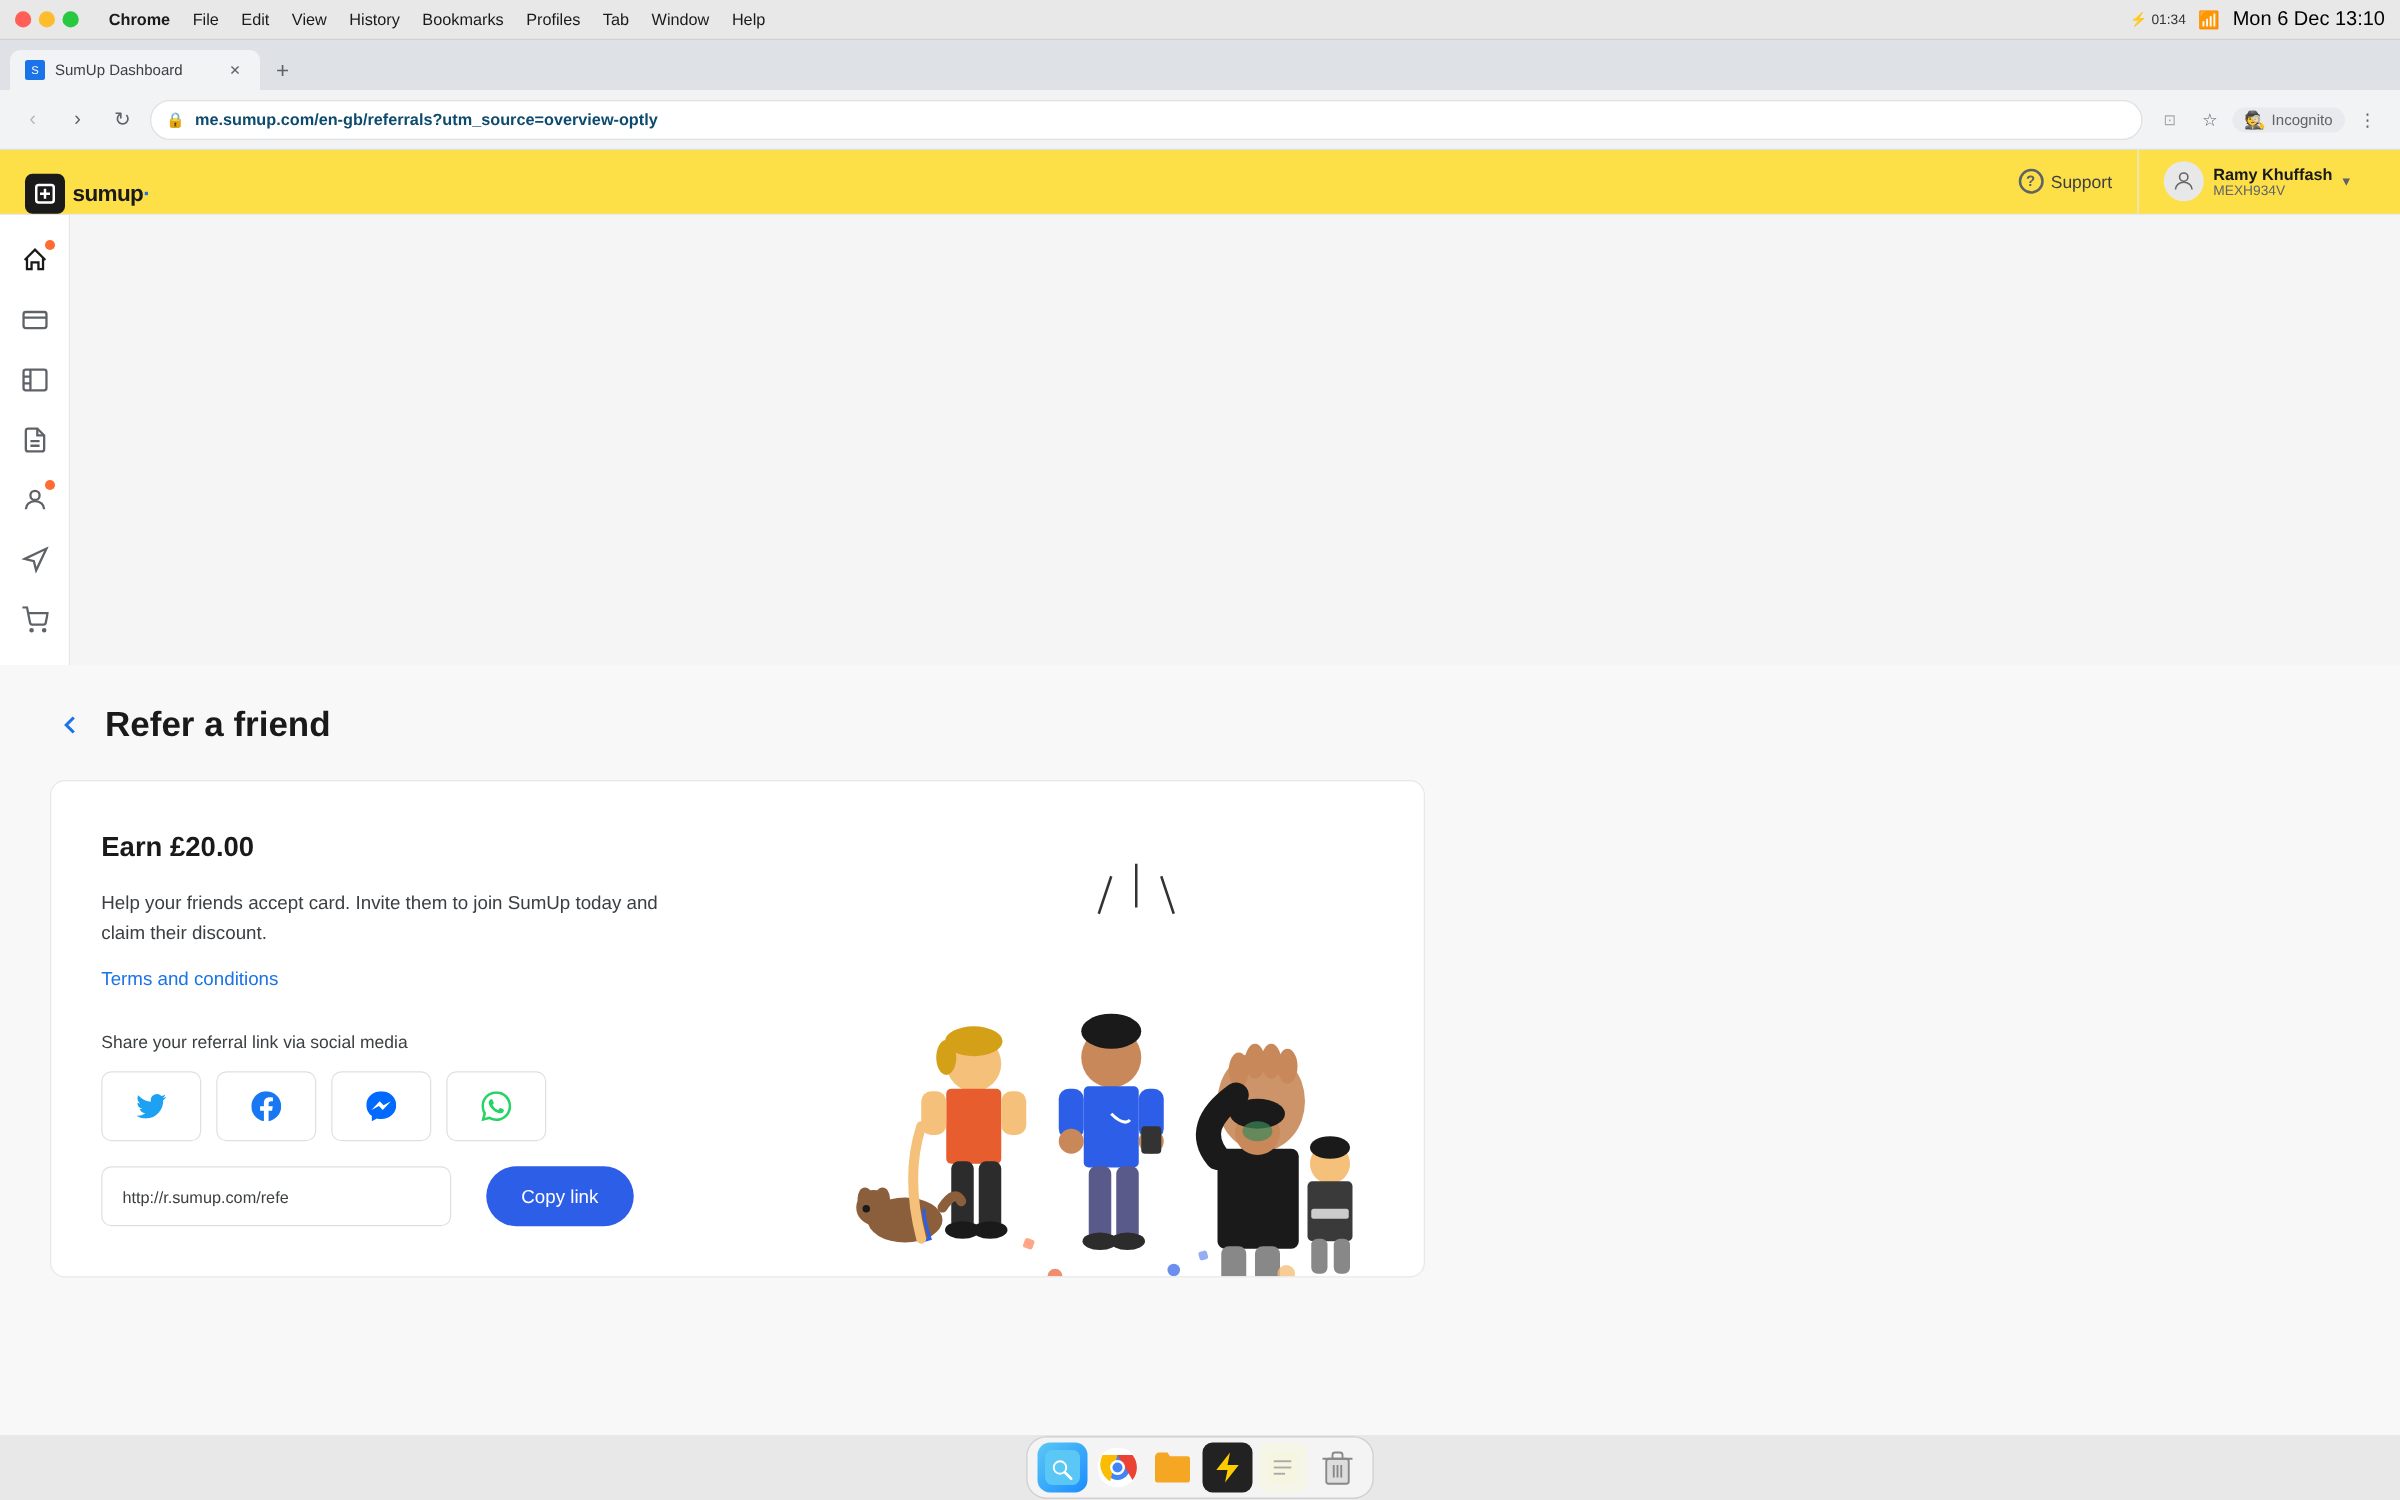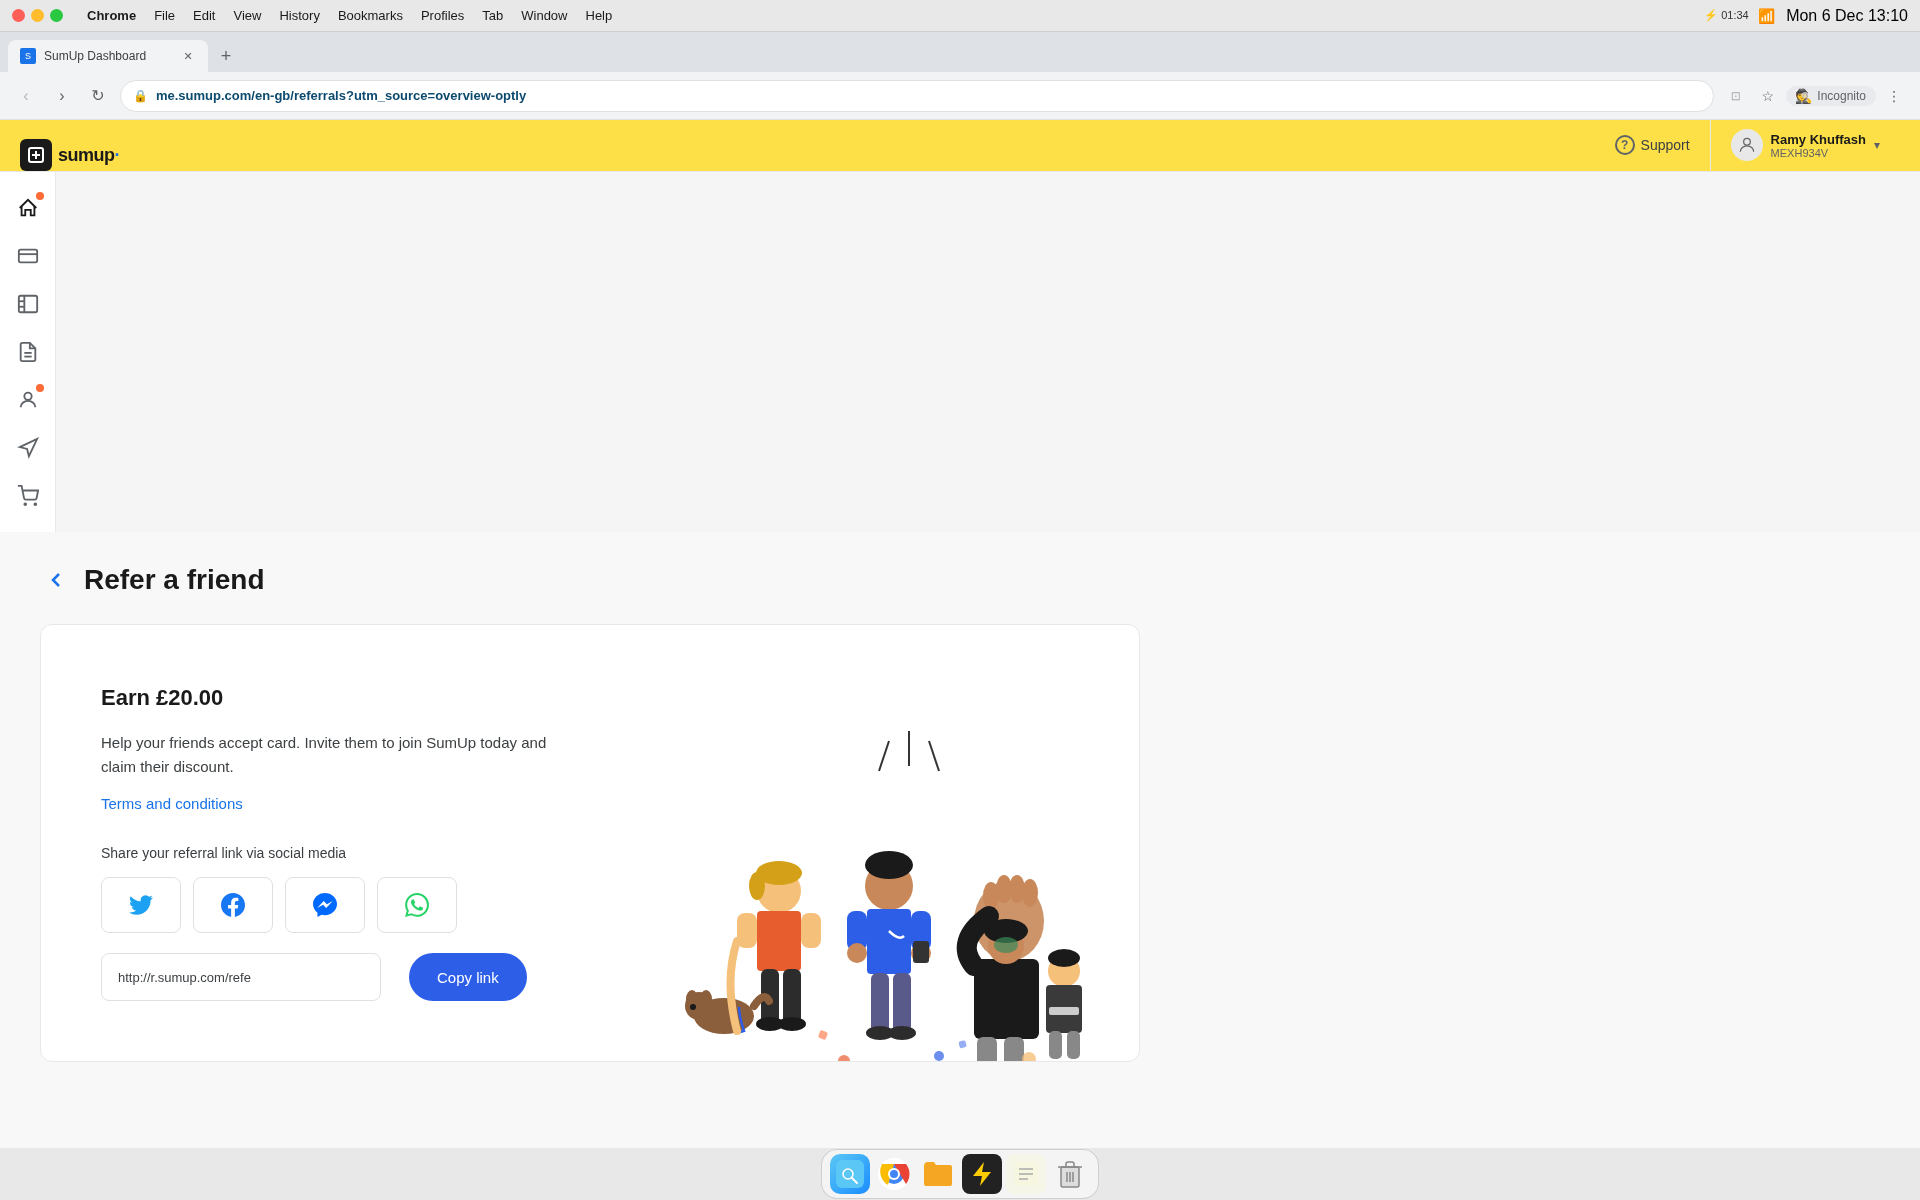--- a/index.html
+++ b/index.html
@@ -149,21 +149,21 @@
     }
     .page-header { display: flex; align-items: center; gap: 12px; margin-bottom: 28px; }
     .back-btn { width: 32px; height: 32px; display: flex; align-items: center; justify-content: center; cursor: pointer; color: #1a73e8; font-size: 20px; }
     .page-title { font-size: 28px; font-weight: 600; color: #1a1a1a; }
 
     
     .referral-card {
       background: white;
       border: 1px solid #e8e8e8;
       border-radius: 12px;
-      padding: 60px;
+      padding: 40px;
       max-width: 1100px;
       position: relative;
       min-height: 380px;
       overflow: hidden;
     }
     .earn-title { font-size: 22px; font-weight: 700; color: #1a1a1a; margin-bottom: 20px; }
     .earn-description { font-size: 15px; color: #3c4043; line-height: 1.6; max-width: 500px; margin-bottom: 8px; }
     .terms-link { color: #1a73e8; font-size: 15px; text-decoration: none; cursor: pointer; display: inline-block; margin-top: 8px; }
     .social-section { margin-top: 32px; }
     .social-label { font-size: 14px; color: #3c4043; margin-bottom: 16px; }

